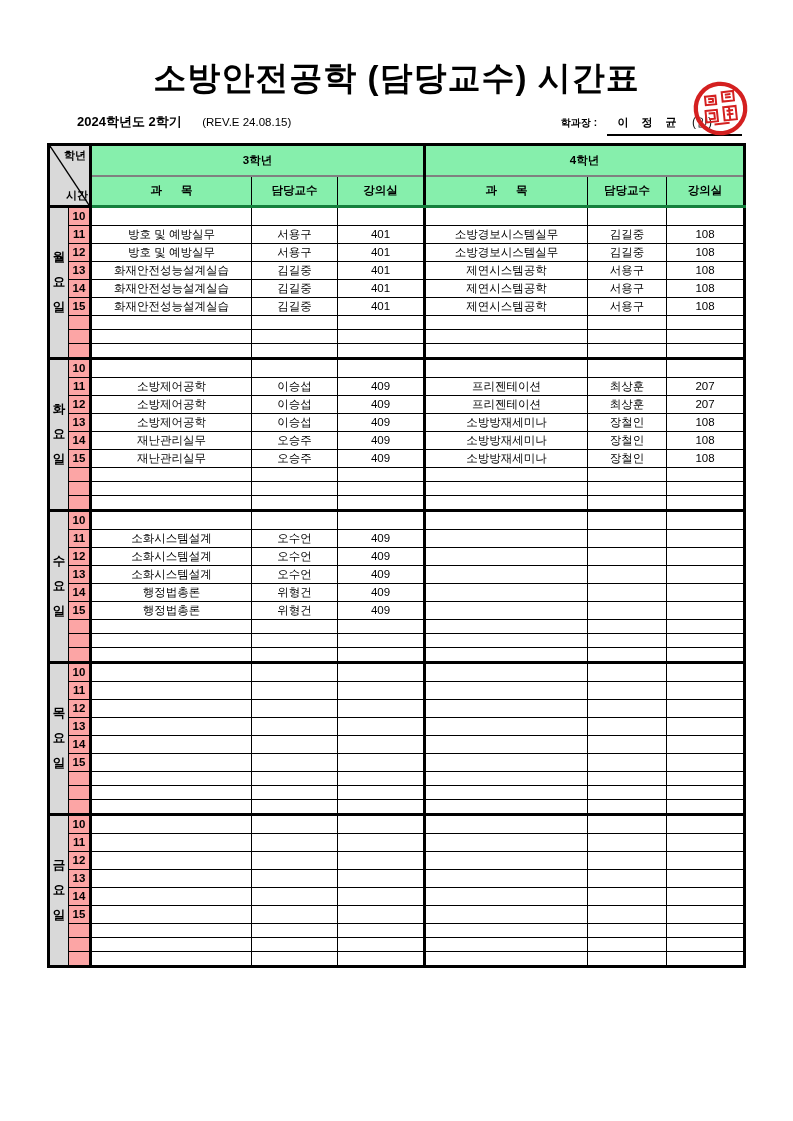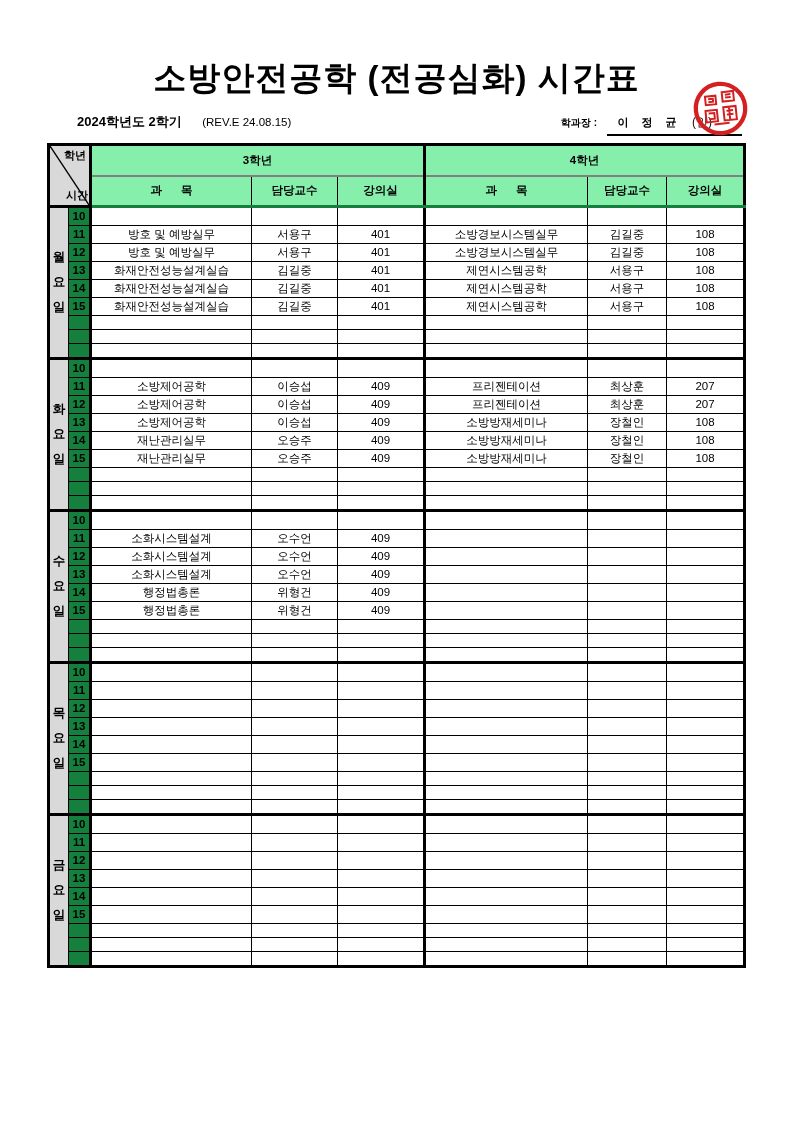--- a/index.html
+++ b/index.html
@@ -67,31 +67,31 @@
 
   tbody td { height:17px; border-top:2px solid #808080; border-bottom:2px solid #808080; }
   tbody tr.block-top td { border-top:3px solid #000; }
   tbody tr.blank td { height:13px; }
   td.day-cell {
     background:#d9d9d9; border-right:1px solid #000;
     vertical-align:middle; padding:0;
   }
   td.day-cell span { display:block; text-align:center; font-weight:bold; font-size:12.5px; line-height:2.0; }
   td.time-cell {
-    background:#15803d; border-right:3px solid #000;
+    background:#fca5a5; border-right:3px solid #000;
     font-weight:bold; font-size:11.5px;margin-left:28px;
   }
   td.c-subject, td.c-prof, td.c-room { background:#fff; font-weight:normal; }
 </style>
 </head>
 <body>
 
 <div class="page">
 
-  <h1 class="title">소방안전공학 (전공심화) 시간표</h1>
+  <h1 class="title">소방안전공학 (담당교수) 시간표</h1>
 
   <div class="meta-row">
     <div class="meta-left">
       <span class="semester">2024학년도 2학기</span>
       <span class="revision">(REV.E 24.08.15)</span>
     </div>
     <div class="meta-right">
       <span class="dept-label">학과장 :</span>
       <span class="sign-line">
         <span class="dept-name">이 정 균</span>

